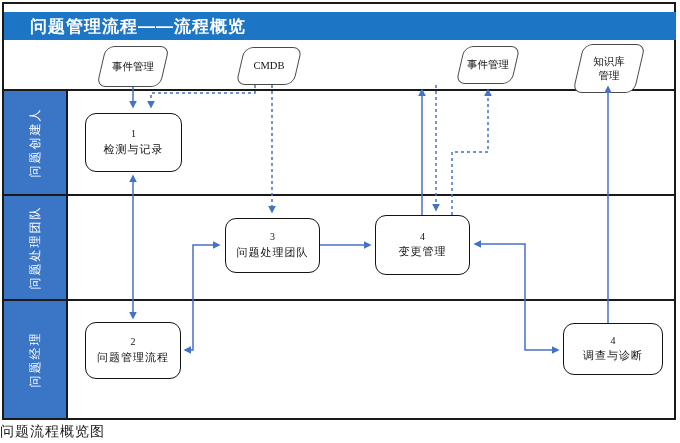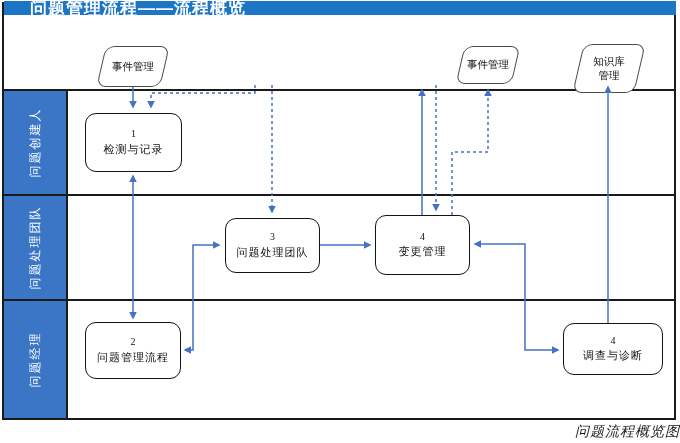--- a/index.html
+++ b/index.html
@@ -5,21 +5,21 @@
   html,body{margin:0;padding:0;background:#fff;}
   .stage{
     position:relative;width:680px;height:443px;background:#fff;
     font-family:"Liberation Serif","DejaVu Serif",serif;overflow:hidden;
   }
   .frame{
     position:absolute;left:2px;top:2px;width:674px;height:418px;
     border:2px solid #1a1a1a;box-sizing:border-box;background:#fff;
   }
   .titlebar{
-    position:absolute;left:4px;top:1px;width:672px;height:14px;
+    position:absolute;left:4px;top:12px;width:672px;height:28px;
     background:var(--header-bg,#1d76c5);display:flex;align-items:center;
   }
   .titlebar span{
     color:#fff;font-family:"Liberation Sans","DejaVu Sans",sans-serif;
     font-weight:bold;font-size:17px;padding-left:26px;letter-spacing:1px;
   }
   .hline{position:absolute;left:4px;width:672px;height:2px;background:#1a1a1a;}
   .vline{position:absolute;width:2px;background:#1a1a1a;}
   .laneband{
     position:absolute;left:4px;width:62px;background:var(--lane-bg,#3b76c6);
@@ -42,22 +42,22 @@
   }
   .pbox{
     position:absolute;background:#fff;border:1.7px solid #141414;border-radius:11px;
     box-sizing:border-box;display:flex;flex-direction:column;align-items:center;
     justify-content:center;line-height:1.45;z-index:3;
   }
   .pbox .num{font-size:10px;color:#111;}
   .pbox .lbl{font-size:11px;color:#111;letter-spacing:1px;}
   svg.conn{position:absolute;left:0;top:0;z-index:2;pointer-events:none;}
   .caption{
-    position:absolute;left:0;top:423px;width:680px;text-align:right;
-    font-size:14px;color:#1a1a1a;letter-spacing:1px;font-style:italic;
+    position:absolute;left:0;top:423px;width:680px;text-align:left;
+    font-size:14px;color:#1a1a1a;letter-spacing:1px;
   }
 </style>
 </head>
 <body>
 
 <div class="stage">
   <div class="frame"></div>
 
   <div class="titlebar">
     <span>问题管理流程——流程概览</span>
@@ -75,20 +75,26 @@
 
   <div class="hline" style="top:89px;"></div>
   <div class="hline" style="top:194px;"></div>
   <div class="hline" style="top:299px;"></div>
   <div class="vline" style="left:66px;top:89px;height:329px;"></div>
 
   <div class="ext" style="left:97px;top:46px;width:72px;height:41px;">
     <div class="bg"></div>
     <div class="lbl">
         <span>事件管理</span>
+      </div>
+  </div>
+  <div class="ext" style="left:236px;top:47px;width:66px;height:38px;">
+    <div class="bg"></div>
+    <div class="lbl">
+        <span>CMDB</span>
       </div>
   </div>
   <div class="ext" style="left:456px;top:46px;width:64px;height:38px;">
     <div class="bg"></div>
     <div class="lbl">
         <span>事件管理</span>
       </div>
   </div>
   <div class="ext" style="left:574px;top:44px;width:70px;height:49px;">
     <div class="bg"></div>

